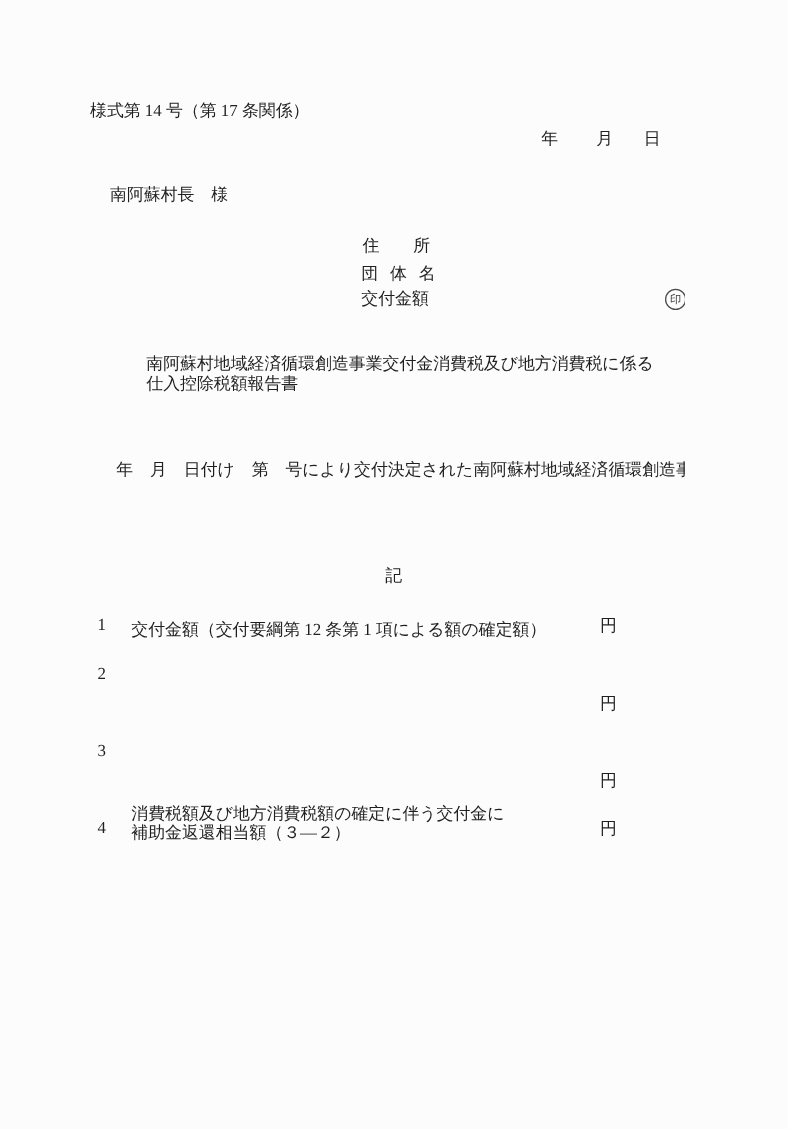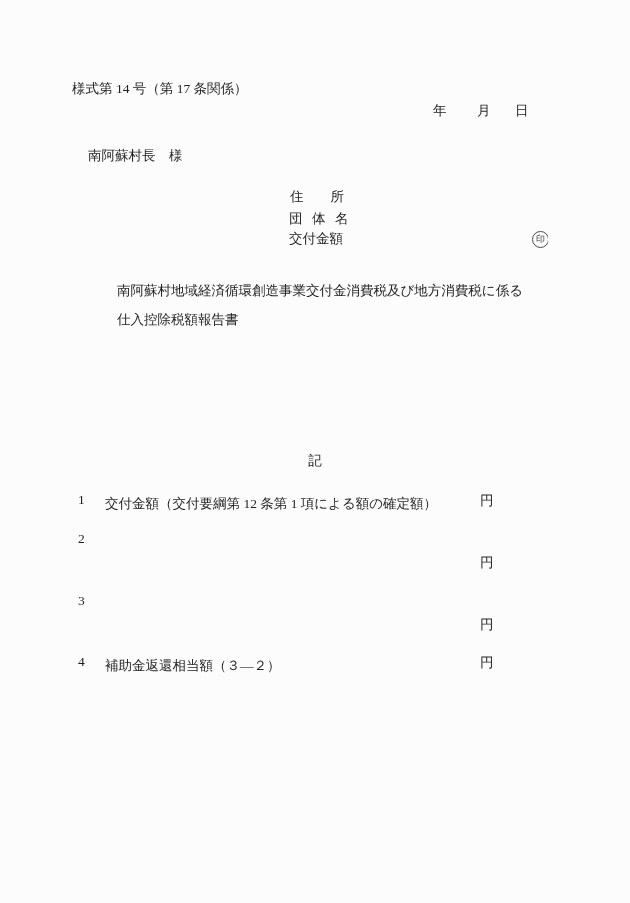--- a/index.html
+++ b/index.html
@@ -38,21 +38,21 @@
     width: 15px; height: 15px;
     border: 1px solid #4a4a4a;
     border-radius: 50%;
     display: flex; align-items: center; justify-content: center;
     font-size: 9px; line-height: 9px;
     color: #3a3a3a;
     white-space: normal;
   }
 
   .title-line1 { left: 117px; top: 282px; }
-  .title-line2 { left: 117px; top: 311px; }
+  .title-line2 { left: 117px; top: 298px; }
 
   .body-line1 { left: 93px; top: 367px; }
   .body-line2 { left: 46px; top: 389px; }
   .body-line3 { left: 46px; top: 412px; }
 
   .record-heading { left: 0; top: 452px; width: 630px; text-align: center; }
 
   .item { position: absolute; left: 0; width: 630px; }
   .item-1 { top: 492px; }
   .item-2 { top: 531px; }
@@ -79,39 +79,41 @@
   <div class="abs addressee">南阿蘇村長　様</div>
 
   <div class="abs addr-label">住　　所</div>
   <div class="abs group-label">団　体　名</div>
   <div class="abs rep-label">交付金額</div>
   <div class="abs seal">印</div>
 
   <div class="abs title-line1">南阿蘇村地域経済循環創造事業交付金消費税及び地方消費税に係る</div>
   <div class="abs title-line2">仕入控除税額報告書</div>
 
+  <div class="abs body-line1">年　月　日付け　第　号により交付決定された南阿蘇村地域経済循環創造事</div>
 
   <div class="abs record-heading">記</div>
 
   <div class="item item-1">
     <span class="no">1</span>
     <div class="txt">交付金額（交付要綱第 12 条第 1 項による額の確定額）</div>
     <span class="unit">円</span>
   </div>
 
   <div class="item item-2">
     <span class="no">2</span>
     <div class="txt">
     </div>
     <span class="unit on-line2">円</span>
   </div>
 
   <div class="item item-3">
     <span class="no">3</span>
     <div class="txt">
+      <div>消費税額及び地方消費税額の確定に伴う交付金に</div>
     </div>
     <span class="unit on-line2">円</span>
   </div>
 
   <div class="item item-4">
     <span class="no">4</span>
     <div class="txt">補助金返還相当額（３―２）</div>
     <span class="unit">円</span>
   </div>
 

